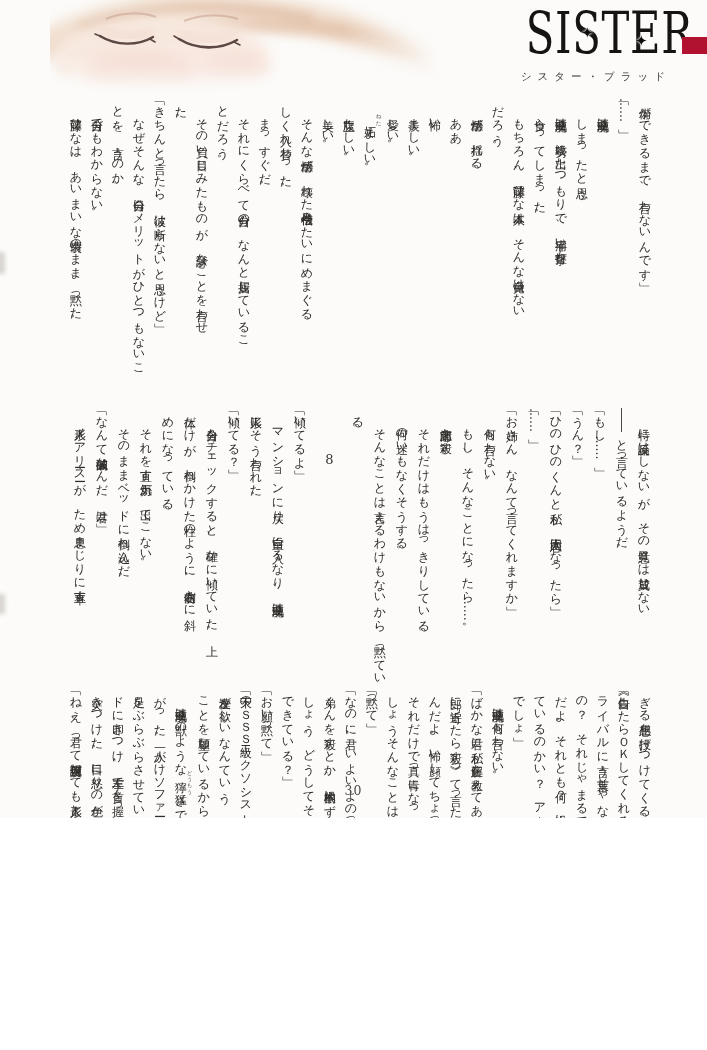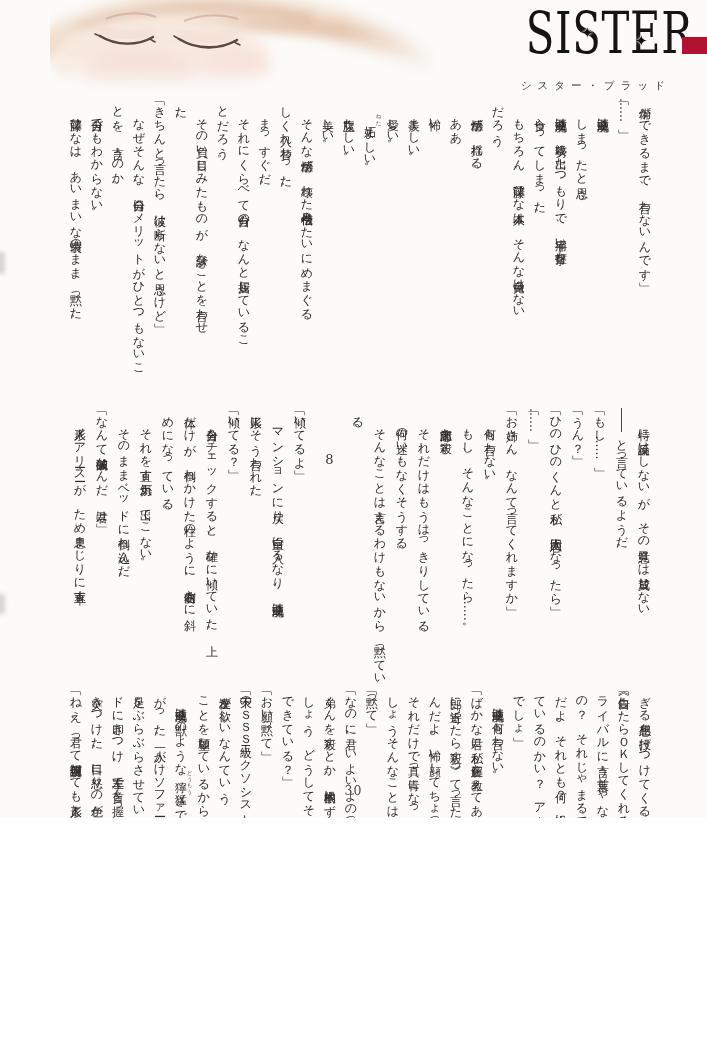--- a/index.html
+++ b/index.html
@@ -27,21 +27,21 @@
     white-space:nowrap;
   }
   .sparkle{
     position:absolute;font-size:15px;color:#0d0d0d;
     text-shadow:0 0 2px #fcfbf9,0 0 3px #fcfbf9;
     pointer-events:none;
   }
   #sparkle-1{left:88px;top:22px;}
   #sparkle-2{left:142px;top:30px;}
   #logo-subtitle{
-    display:block;margin-top:15px;
+    display:block;margin-top:6px;
     font-size:10.5px;letter-spacing:6px;text-indent:6px;
     color:#3c3a38;
     font-family:Liberation Serif, serif;
   }
   #logo-accent{
     position:absolute;right:0;top:37px;width:25px;height:17px;
   }
 
   
   .band{

